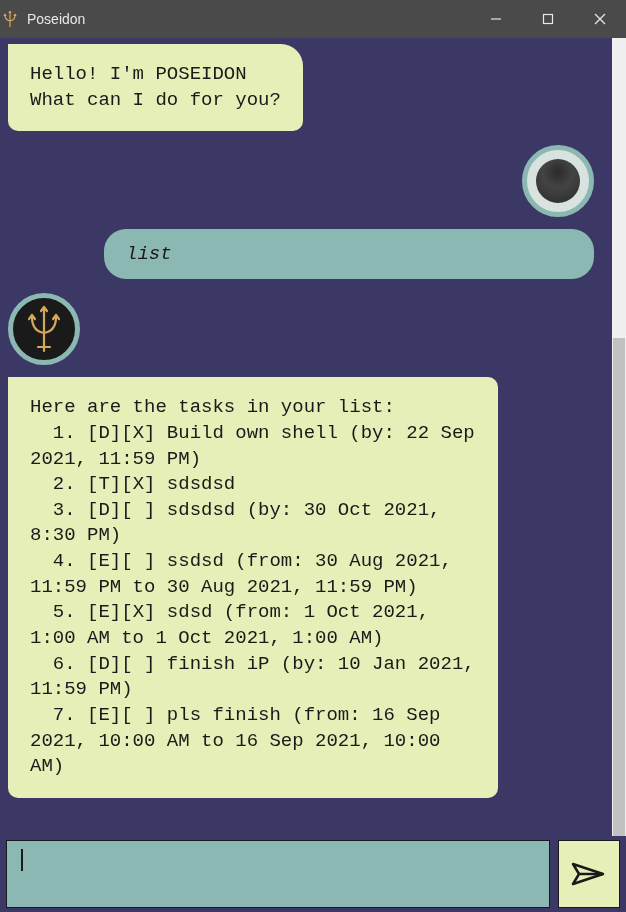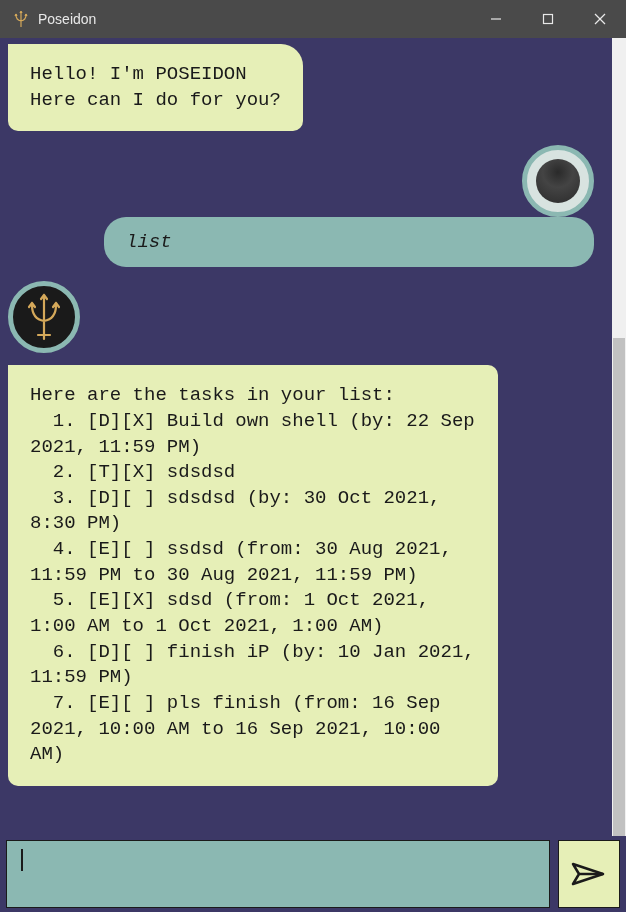--- a/index.html
+++ b/index.html
@@ -9,21 +9,21 @@
       font-family: "Consolas", "Courier New", monospace;
       background: #3c3866;
       overflow: hidden;
       position: relative;
     }
     .titlebar {
       height: 38px;
       background: #4a4a4a;
       display: flex;
       align-items: center;
-      padding-left: 12px;
+      padding-left: 1px;
       color: #e8e8e8;
       font-family: -apple-system, "Segoe UI", sans-serif;
       font-size: 14px;
     }
     .titlebar-icon {
       width: 18px;
       height: 18px;
       margin-right: 8px;
       display: flex;
       align-items: center;
@@ -94,20 +94,21 @@
       display: flex;
       flex-direction: column;
       align-items: flex-start;
       gap: 12px;
       margin-top: 14px;
     }
     .row-user {
       display: flex;
       flex-direction: column;
       align-items: flex-end;
+      gap: 12px;
       margin-top: 14px;
       padding-right: 10px;
     }
     .row-bot-first .bubble-bot {
       border-top-left-radius: 0;
       border-top-right-radius: 22px;
       margin-top: -8px;
     }
     .avatar-user {
       width: 72px;
@@ -197,21 +198,21 @@
           <line x1="11" y1="1" x2="1" y2="11" stroke="#e8e8e8" stroke-width="1.2"></line>
         </svg>
     </div>
   </div>
 </div>
 
 <div class="chat-area">
 
   <div class="row-bot row-bot-first">
     <div class="bubble-bot">Hello! I'm POSEIDON
-Here can I do for you?</div>
+What can I do for you?</div>
   </div>
 
   <div class="row-user">
     <div class="avatar-user">
       <div class="avatar-user-inner"></div>
     </div>
     <div class="bubble-user">list</div>
   </div>
 
   <div class="row-bot">

